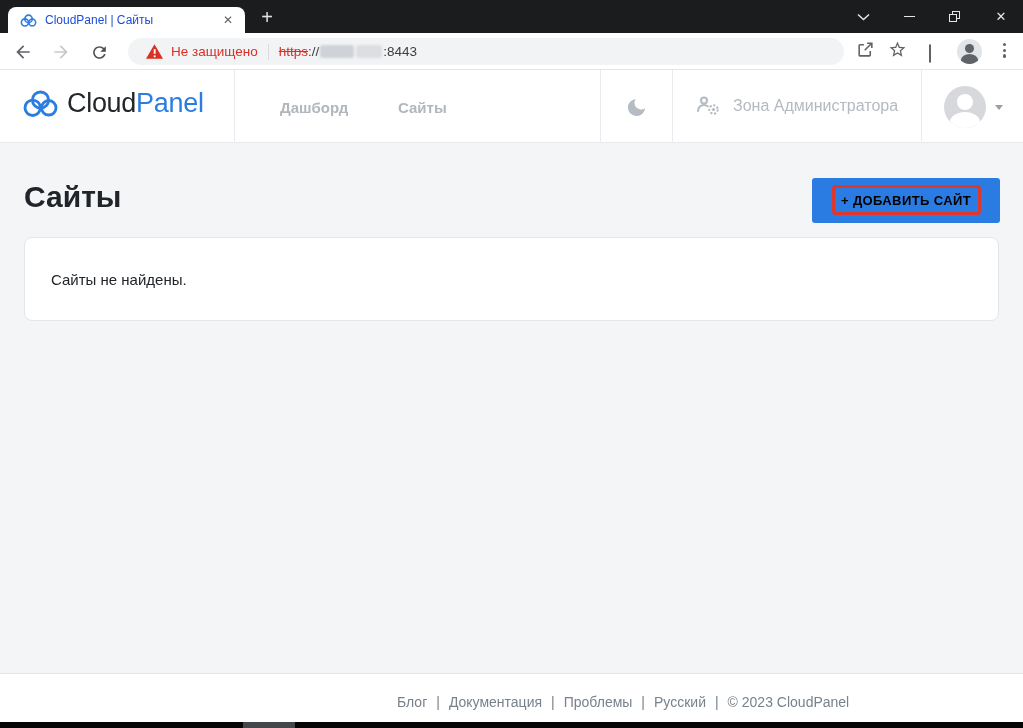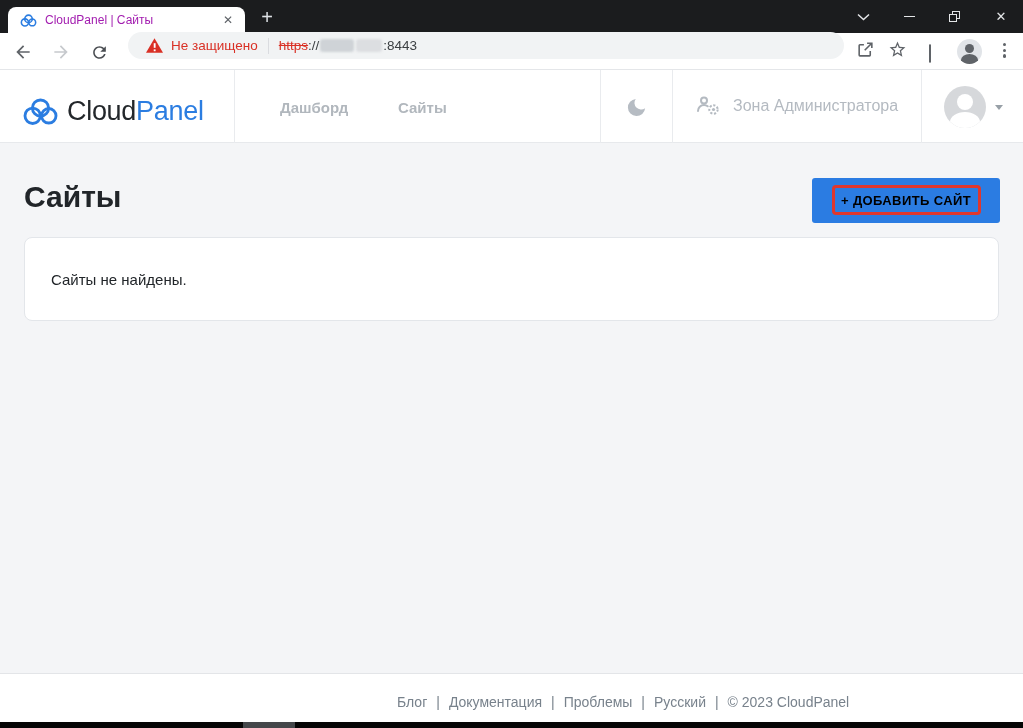--- a/index.html
+++ b/index.html
@@ -4,40 +4,40 @@
 <style>
   * { margin:0; padding:0; box-sizing:border-box; }
   html,body { width:1023px; height:728px; }
   body { font-family:"Liberation Sans", sans-serif; }
   .screen { position:relative; width:1023px; height:728px; overflow:hidden; background:#f4f5f7; }
 
   
   .titlebar { position:absolute; left:0; top:0; width:1023px; height:33px; background:#1b1c1e; }
   .tab { position:absolute; left:8px; top:7px; width:237px; height:26px; background:#ffffff;
          border-radius:8px 8px 0 0; display:flex; align-items:center; padding:0 8px 0 12px; }
-  .tab-title { font-size:12px; color:#a21caf; flex:1; margin-left:8px; white-space:nowrap; overflow:hidden; }
+  .tab-title { font-size:12px; color:#1d4ed8; flex:1; margin-left:8px; white-space:nowrap; overflow:hidden; }
   .tab-close { color:#5f6368; font-size:12px; width:18px; height:18px; display:flex; align-items:center;
                justify-content:center; border-radius:50%; }
   .newtab { position:absolute; left:254px; top:4px; width:26px; height:26px; color:#dfe2e6; font-size:20px;
             font-weight:300; display:flex; align-items:center; justify-content:center; }
   .win-ctl { position:absolute; top:0; height:33px; display:flex; align-items:center; justify-content:center; }
   .ctl-chevron { left:848px; width:30px; }
   .ctl-min { left:894px; width:30px; }
   .ctl-min .bar { width:11px; height:1.4px; background:#e4e6e8; }
   .ctl-restore { left:939px; width:30px; }
   .restore-glyph { position:relative; width:11px; height:11px; }
   .restore-glyph .r1 { position:absolute; right:0; top:0; width:8px; height:8px; border:1.2px solid #e4e6e8; }
   .restore-glyph .r2 { position:absolute; left:0; bottom:0; width:8px; height:8px; border:1.2px solid #e4e6e8; background:#1b1c1e; }
   .ctl-close { left:986px; width:30px; color:#e4e6e8; font-size:13px; }
 
   
   .toolbar { position:absolute; left:0; top:33px; width:1023px; height:37px; background:#ffffff;
              border-bottom:1px solid #e4e6e9; display:flex; align-items:center; }
   .nav-ico { position:absolute; top:41px; width:22px; height:22px; }
-  .omnibox { position:absolute; left:128px; top:32px; width:716px; height:27px; background:#f1f3f4;
+  .omnibox { position:absolute; left:128px; top:38px; width:716px; height:27px; background:#f1f3f4;
              border-radius:14px; display:flex; align-items:center; padding:0 14px; }
   .warn-tri { margin:0 8px 0 4px; }
   .warn-text { color:#d93025; font-size:13.5px; margin-right:10px; }
   .omni-sep { width:1px; height:16px; background:#dadce0; margin-right:10px; }
   .scheme { color:#d93025; font-size:13.5px; text-decoration:line-through; }
   .scheme-suffix { color:#3c4043; font-size:13.5px; }
   .blur-wrap { display:flex; align-items:center; margin:0 1px; filter:blur(1px); }
   .blur1 { width:34px; height:13px; background:#cfd3d7; border-radius:3px; }
   .blur2 { width:26px; height:13px; background:#dcdee1; border-radius:3px; margin-left:2px; }
   .port { color:#3c4043; font-size:13.5px; }
@@ -47,21 +47,21 @@
   .tb-avatar { width:25px; height:25px; border-radius:50%; background:#e1e4e8; position:relative; overflow:hidden; }
   .tb-avatar .head { position:absolute; left:8px; top:5px; width:9px; height:9px; border-radius:50%; background:#5f6368; }
   .tb-avatar .body { position:absolute; left:4px; top:15px; width:17px; height:12px; border-radius:50% 50% 0 0; background:#5f6368; }
   .dots { display:flex; flex-direction:column; gap:2.5px; }
   .dots i { width:3.2px; height:3.2px; border-radius:50%; background:#5f6368; }
 
   
   .app-header { position:absolute; left:0; top:70px; width:1023px; height:73px; background:#ffffff;
                 border-bottom:1px solid #e7e9ec; }
   .vdiv { position:absolute; top:70px; width:1px; height:73px; background:#e9ebee; }
-  .brand { position:absolute; left:22px; top:88px; display:flex; align-items:center;margin-top:8px; }
+  .brand { position:absolute; left:22px; top:88px; display:flex; align-items:center; }
   .brand-text { font-size:27px; letter-spacing:-0.3px; margin-left:8px; color:#23272b; }
   .brand-text .panel { color:#2b7de1; }
   .nav-item { position:absolute; top:99px; font-size:15px; font-weight:700; color:#b1b7bd; cursor:pointer; }
   .moon { position:absolute; left:625px; top:96px; }
   .admin { position:absolute; left:696px; top:94px; display:flex; align-items:center; color:#b4bac1; }
   .admin-label { font-size:16px; margin-left:10px;text-align:center; }
   .avatar { position:absolute; left:944px; top:86px; width:42px; height:42px; border-radius:50%;
             background:#d6d8db; overflow:hidden; }
   .avatar .head { position:absolute; left:13px; top:8px; width:16px; height:16px; border-radius:50%; background:#ffffff; }
   .avatar .body { position:absolute; left:6px; top:26px; width:30px; height:20px; border-radius:50% 50% 0 0; background:#ffffff; }

